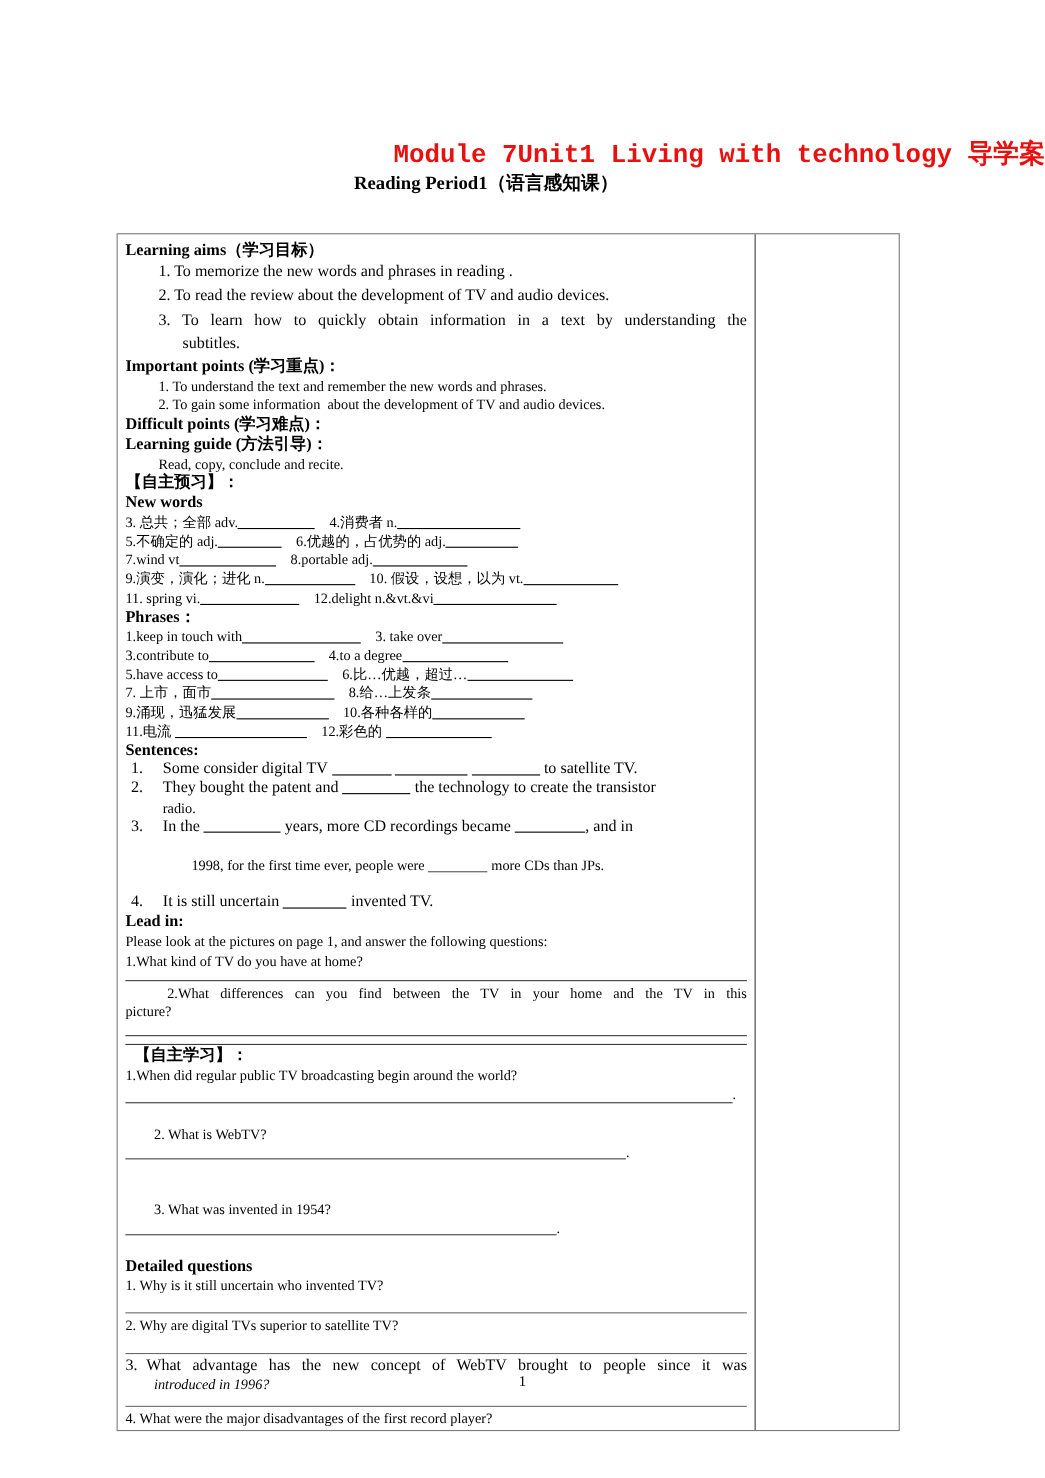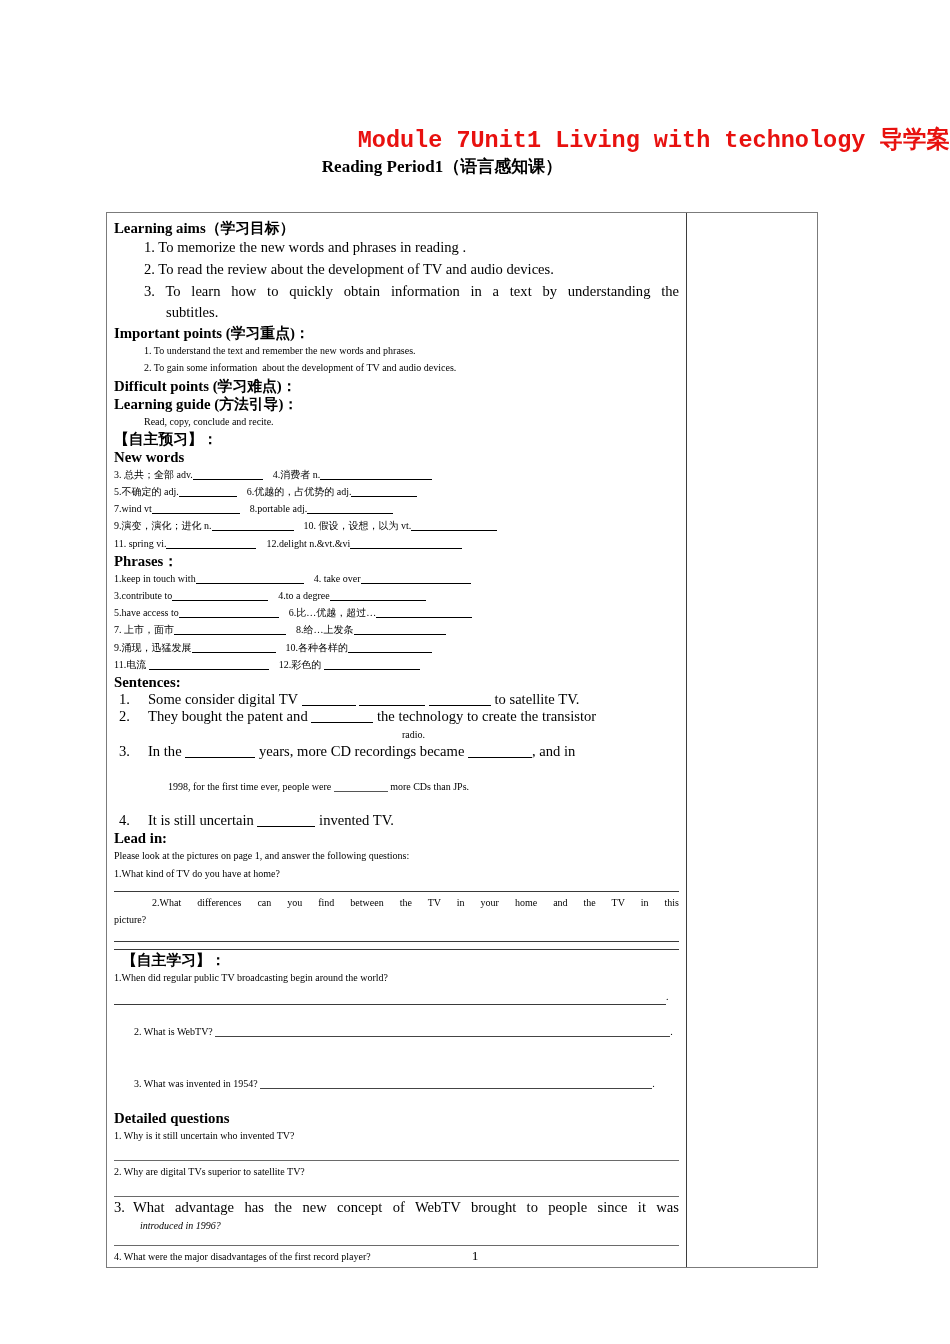--- a/index.html
+++ b/index.html
@@ -65,21 +65,21 @@
   .tbl-left {
     width: 580px;
     box-sizing: border-box;
     border-right: 1px solid #3d3d3d;
     padding: 6px 7px 2px 7px;
   }
   .tbl-right {
     flex: 1;
     box-sizing: border-box;
   }
-  .line { font-size: 10px; line-height: 17.2px; white-space: pre-wrap; }
+  .line { font-size: 13px; line-height: 17.2px; white-space: pre-wrap; }
   .indent1 { padding-left: 30px; }
   .justn { text-align: justify; }
 
   .hdr { font-size: 14.8px; font-weight: 700; line-height: 18px; }
 
   
   .aim {
     font-size: 14.6px;
     line-height: 21.8px;
     padding-left: 30px;
@@ -181,38 +181,38 @@
       <div id="new-words-list">
           <div class="line"><span>3. 总共；全部 adv.</span><span class="bl" style="width: 70px;"></span><span>&nbsp;&nbsp;&nbsp;&nbsp;</span><span>4.消费者 n.</span><span class="bl" style="width: 112px;"></span></div>
           <div class="line"><span>5.不确定的 adj.</span><span class="bl" style="width: 58px;"></span><span>&nbsp;&nbsp;&nbsp;&nbsp;</span><span>6.优越的，占优势的 adj.</span><span class="bl" style="width: 66px;"></span></div>
           <div class="line"><span>7.wind vt</span><span class="bl" style="width: 88px;"></span><span>&nbsp;&nbsp;&nbsp;&nbsp;</span><span>8.portable adj.</span><span class="bl" style="width: 86px;"></span></div>
           <div class="line"><span>9.演变，演化；进化 n.</span><span class="bl" style="width: 82px;"></span><span>&nbsp;&nbsp;&nbsp;&nbsp;</span><span>10. 假设，设想，以为 vt.</span><span class="bl" style="width: 86px;"></span></div>
           <div class="line"><span>11. spring vi.</span><span class="bl" style="width: 90px;"></span><span>&nbsp;&nbsp;&nbsp;&nbsp;</span><span>12.delight n.&amp;vt.&amp;vi</span><span class="bl" style="width: 112px;"></span></div>
         </div>
 
       <div class="hdr">Phrases：</div>
       <div id="phrases-list">
-          <div class="line"><span>1.keep in touch with</span><span class="bl" style="width: 108px;"></span><span>&nbsp;&nbsp;&nbsp;&nbsp;</span><span>4. take over</span><span class="bl" style="width: 110px;"></span></div>
+          <div class="line"><span>1.keep in touch with</span><span class="bl" style="width: 108px;"></span><span>&nbsp;&nbsp;&nbsp;&nbsp;</span><span>3. take over</span><span class="bl" style="width: 110px;"></span></div>
           <div class="line"><span>3.contribute to</span><span class="bl" style="width: 96px;"></span><span>&nbsp;&nbsp;&nbsp;&nbsp;</span><span>4.to a degree</span><span class="bl" style="width: 96px;"></span></div>
           <div class="line"><span>5.have access to</span><span class="bl" style="width: 100px;"></span><span>&nbsp;&nbsp;&nbsp;&nbsp;</span><span>6.比…优越，超过…</span><span class="bl" style="width: 96px;"></span></div>
           <div class="line"><span>7. 上市，面市</span><span class="bl" style="width: 112px;"></span><span>&nbsp;&nbsp;&nbsp;&nbsp;</span><span>8.给…上发条</span><span class="bl" style="width: 92px;"></span></div>
           <div class="line"><span>9.涌现，迅猛发展</span><span class="bl" style="width: 84px;"></span><span>&nbsp;&nbsp;&nbsp;&nbsp;</span><span>10.各种各样的</span><span class="bl" style="width: 84px;"></span></div>
           <div class="line"><span>11.电流 </span><span class="bl" style="width: 120px;"></span><span>&nbsp;&nbsp;&nbsp;&nbsp;</span><span>12.彩色的 </span><span class="bl" style="width: 96px;"></span></div>
         </div>
 
       <div class="hdr">Sentences:</div>
 
       <div class="sent">
         <span class="num">1.</span><span>Some consider digital TV </span><span class="bl" style="width:54px"></span><span> </span><span class="bl" style="width:66px"></span><span> </span><span class="bl" style="width:62px"></span><span> to satellite TV.</span>
       </div>
 
       <div class="sent">
         <span class="num">2.</span><span>They  bought  the  patent  and </span><span class="bl" style="width:62px"></span><span> the  technology  to  create  the  transistor</span>
       </div>
-      <div class="line" style="padding-left:34px;text-align:center;">radio.</div>
+      <div class="line" style="padding-left:34px;">radio.</div>
 
       <div class="sent">
         <span class="num">3.</span><span>In  the </span><span class="bl" style="width:70px"></span><span> years,  more  CD  recordings  became </span><span class="bl" style="width:64px"></span><span>,  and  in</span>
       </div>
       <div class="line" style="padding-left:34px;">
         <span>1998, for the first time ever, people were </span><span class="bl-g" style="width:54px"></span><span> more CDs than JPs.</span>
       </div>
 
       <div class="sent">
         <span class="num">4.</span><span>It is still uncertain </span><span class="bl" style="width:58px"></span><span> invented TV.</span>

